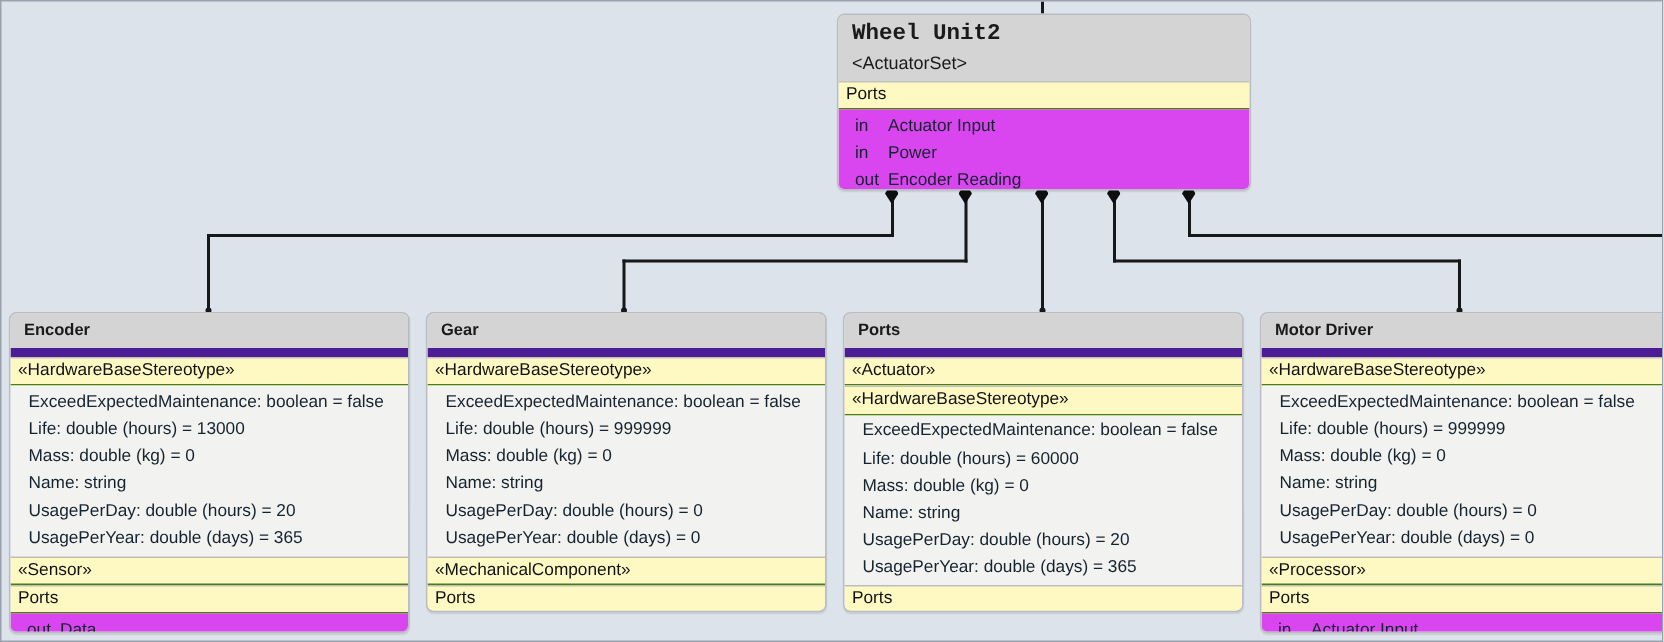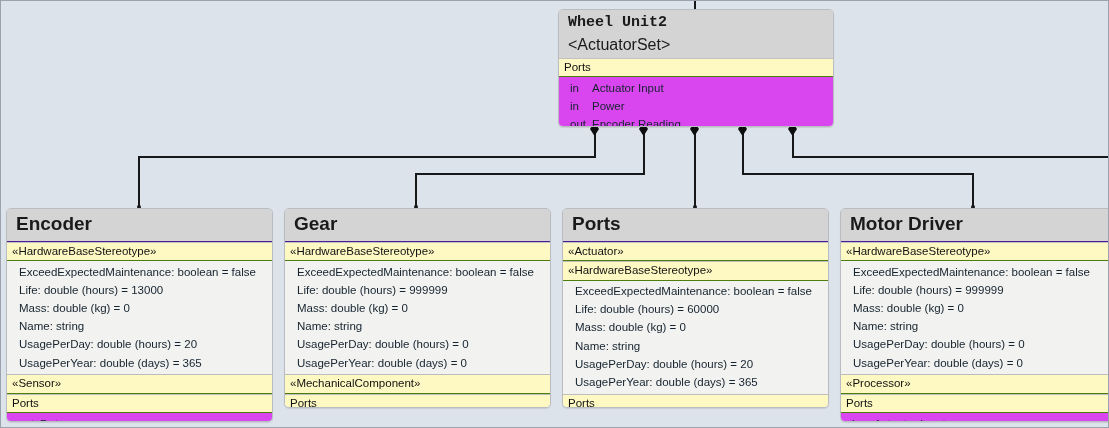--- a/index.html
+++ b/index.html
@@ -23,31 +23,31 @@
     position: absolute;
     box-sizing: border-box;
     background: #f2f2f0;
     border: 1px solid #b9bdc2;
     border-radius: 5px;
     overflow: hidden;
     box-shadow: 0 1px 1px rgba(0,0,0,0.10);
   }
   .block-title {
     background: #d4d4d4;
-    border-bottom: 1px solid #4c1d95;
-    font-size: 19px;
+    border-bottom: 6px solid #4c1d95;
+    font-size: 11px;
     font-weight: bold;
     color: #1a1a1a;
     padding: 5px 9px 6px 9px;
     line-height: 1.1;
     white-space: nowrap;
   }
   .block-subtitle {
     background: #d4d4d4;
-    font-size: 16px;
+    font-size: 12px;
     color: #1a1a1a;
     padding: 0 9px 5px 9px;
     line-height: 1.1;
     white-space: nowrap;
   }
   .band {
     background: #fef9c3;
     border-top: 1px solid #c2c2c2;
     border-bottom: 1px solid #4d7c0f;
     font-size: 11.5px;

